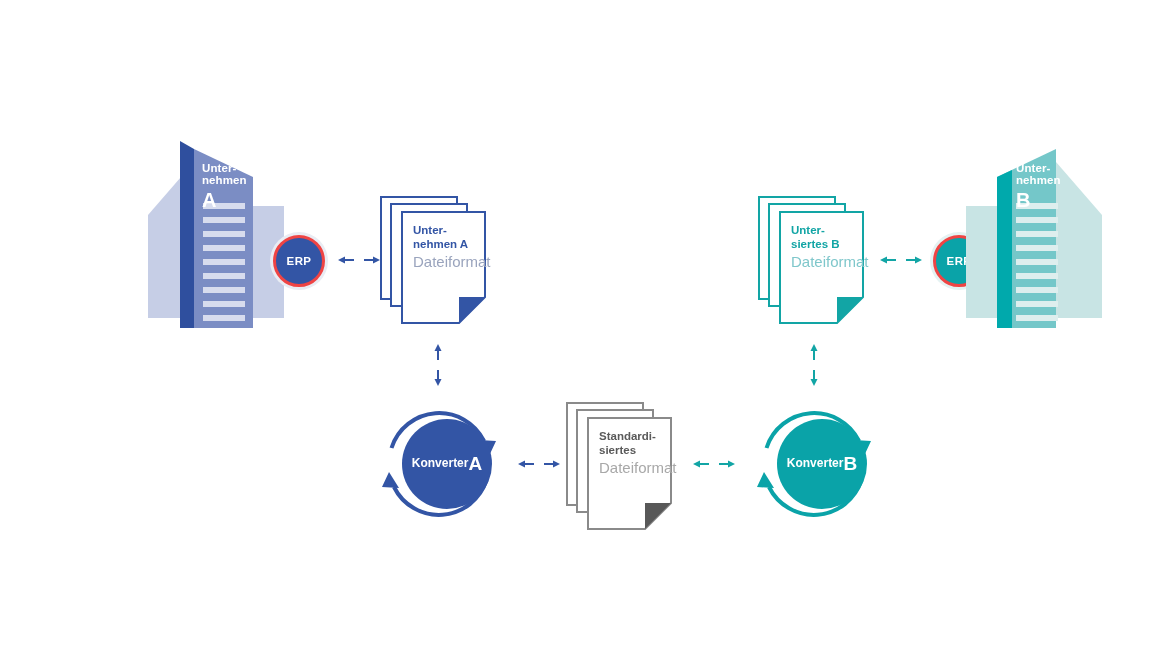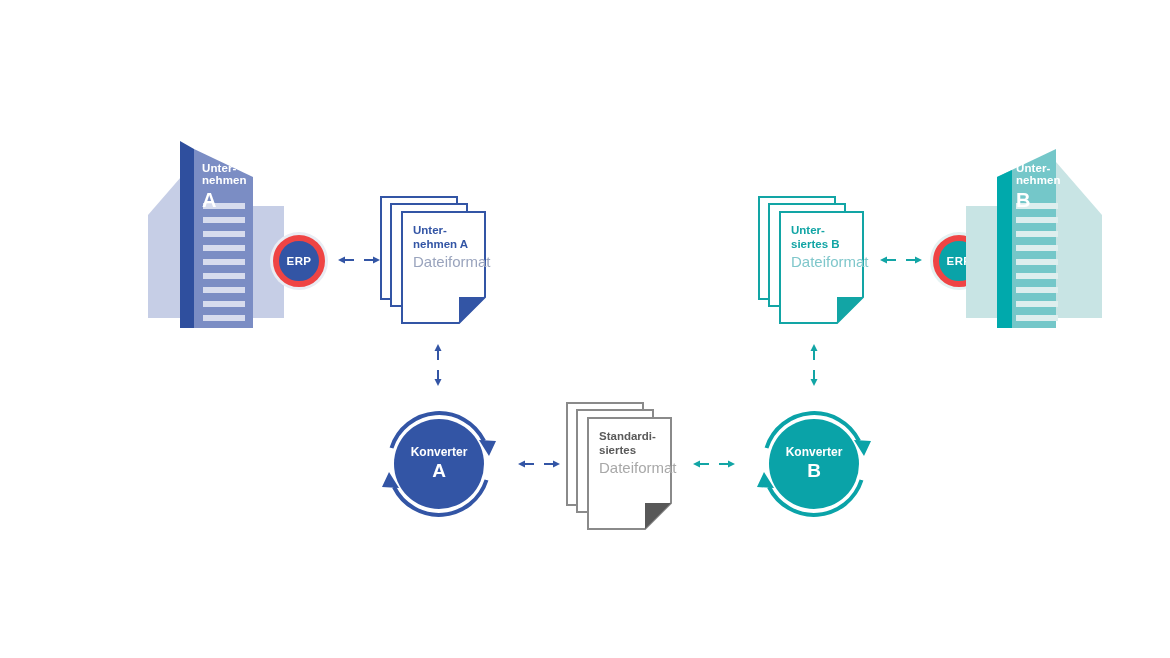--- a/index.html
+++ b/index.html
@@ -31,21 +31,21 @@
     letter-spacing: .1px;
   }
   .bld-label .nm { font-size: 11.5px; display: block; }
   .bld-label .letter { font-size: 20px; display: block; margin-top: 3px; }
 
   
   .erp {
     position: absolute;
     width: 52px; height: 52px;
     border-radius: 50%;
-    border: 6px solid #ef4444;
+    border: 3px solid #ef4444;
     box-sizing: border-box;
     display: flex;
     align-items: center;
     justify-content: center;
     color: #ffffff;
     font-size: 11.5px;
     font-weight: bold;
     letter-spacing: .4px;
   }
   .erp-halo {
@@ -100,26 +100,26 @@
   .docstack.teal .doc-text .t2 { color: #7fc7cb; }
   
   .docstack.grey .doc { border-color: #8a8a8a; }
   .docstack.grey .doc-text .t1 { color: #5a5a5a; }
   .docstack.grey .doc-text .t2 { color: #a8a8a8; }
 
   
   .konv { position: absolute; width: 124px; height: 124px; }
   .konv-core {
     position: absolute;
-    left: 17px; top: 17px;
+    left: 25px; top: 17px;
     width: 90px; height: 90px;
     border-radius: 50%;
     background: #3355a5;
     display: flex;
-    flex-direction: column;
+    flex-direction: row;
     align-items: center;
     justify-content: center;
     color: #ffffff;
   }
   .konv.teal .konv-core { background: #0aa3a8; }
   .konv-core .kl1 { font-size: 12px; font-weight: bold; line-height: 1.1; }
   .konv-core .kl2 { font-size: 19px; font-weight: bold; line-height: 1.1; margin-top: 1px; }
   .konv-ring { position: absolute; left: 0; top: 0; }
 
   

